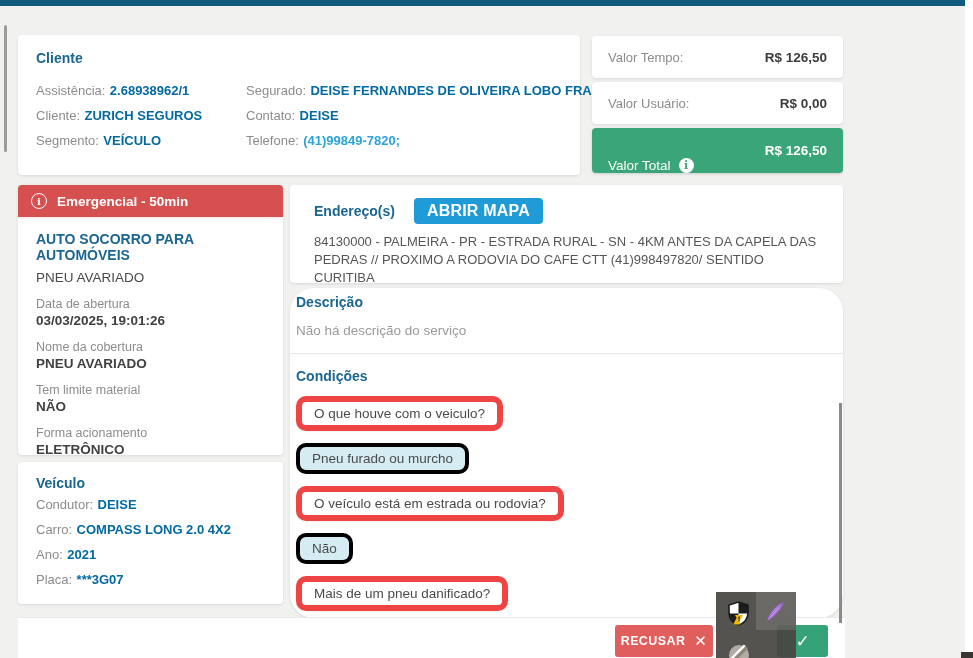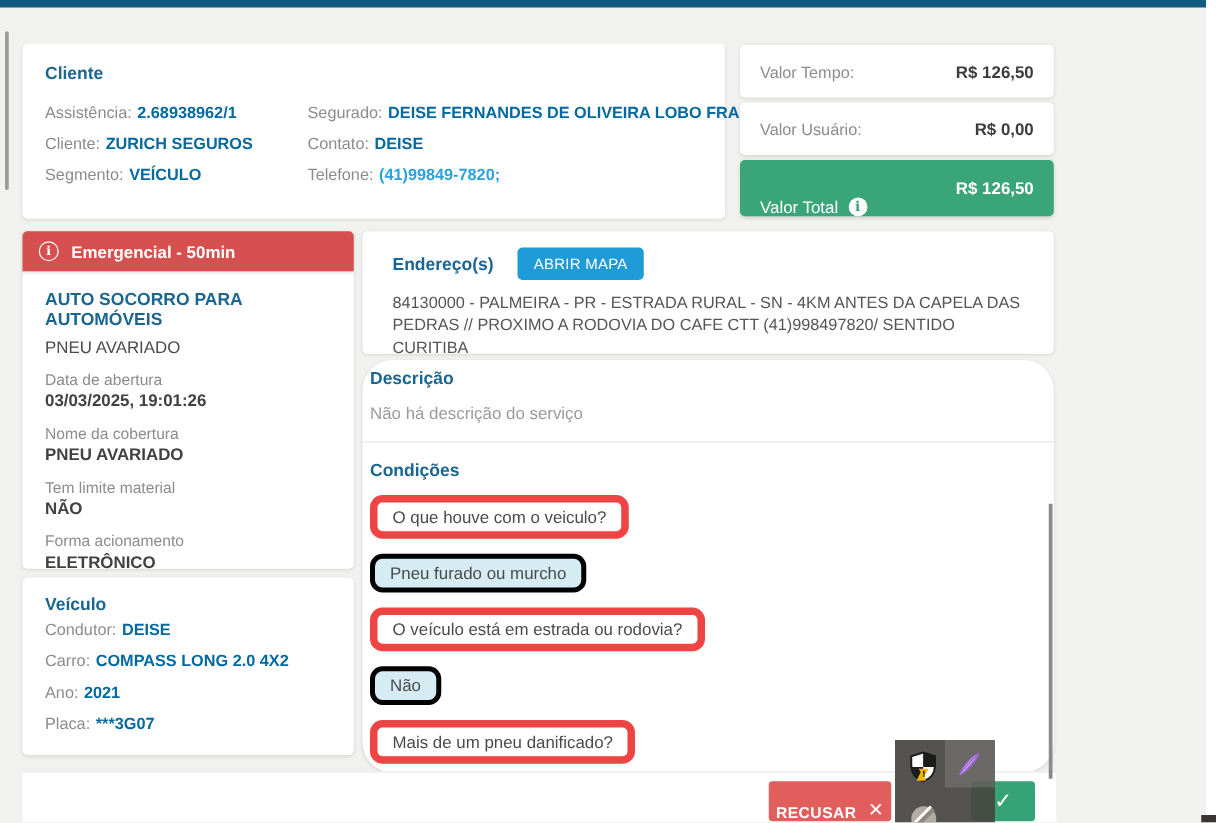--- a/index.html
+++ b/index.html
@@ -64,42 +64,42 @@
 
   
   #vehicle-card { left:18px; top:462px; width:265px; height:142px; padding:13px 18px; }
   #vehicle-card .frow { height:25px; line-height:25px; white-space:nowrap; }
   #vehicle-card .frow:first-of-type { margin-top:6px; }
 
   
   #address-card { left:290px; top:185px; width:553px; height:98px; padding:13px 24px; }
   .addr-head { display:flex; align-items:center; gap:19px; }
   .btn-map { background:#1f9bd7; color:#fff; border:none; border-radius:4px; height:26px;
-             padding:0 13px; font-weight:normal; font-size:12px; letter-spacing:0.2px;
+             padding:0 13px; font-weight:bold; font-size:16px; letter-spacing:0.2px;
              font-family:"Liberation Sans", sans-serif; cursor:pointer; }
   .addr-text { margin-top:9px; font-size:13px; color:#555; line-height:18px; }
 
   
   #desc-card { left:290px; top:288px; width:553px; height:330px; padding:6px; overflow:hidden;border-radius:24px; }
   .empty-desc { color:#9a9a9a; font-size:13.5px; margin-top:13px; }
   .divider { border:none; border-top:1px solid #e6e6e6; margin:15px -14px 14px -14px; }
   .bubble { display:inline-block; padding:4px 12px; border-radius:10px; font-size:13.5px;
             color:#4a4a4a; margin-top:12px; }
   .bubble.q { background:#fff; border:6px solid #ef4444; box-shadow:0 1px 2px rgba(0,0,0,0.06); }
   .bubble.a { background:#d5ecf3; border:4px solid #000000; }
   .bubbles { display:flex; flex-direction:column; align-items:flex-start; }
   .cond-scrollbar { position:absolute; left:839px; top:403px; width:3px; height:220px;
                     background:#8a8a8a; z-index:40; }
 
   
   #footer { position:absolute; left:18px; top:617px; width:827px; height:41px; background:#fff;
             border-top:1px solid #e9e9e9; z-index:30; }
   .btn-recusar { position:absolute; right:132px; top:7px; height:32px; width:98px;
                  background:#e05e5c; border:none; border-radius:3px; color:#fff; font-weight:bold;
-                 font-size:12.5px; letter-spacing:0.4px; display:flex; align-items:flex-end;
+                 font-size:12.5px; letter-spacing:0.4px; display:flex; align-items:center;
                  justify-content:center; gap:9px; font-family:"Liberation Sans", sans-serif; cursor:pointer; }
   .btn-accept { position:absolute; right:17px; top:7px; height:32px; width:51px;
                 background:#35a377; border:none; border-radius:3px; color:#fff;
                 display:flex; align-items:center; justify-content:center; cursor:pointer; }
   .x-glyph, .check-glyph { font-family:"DejaVu Sans", sans-serif; font-size:15px; font-weight:bold; }
   .check-glyph { font-size:17px; }
 
   
   #sys-overlay { position:absolute; left:716px; top:592px; width:80px; height:66px;
                  background:rgba(72,70,66,0.93); z-index:60; overflow:hidden; }

